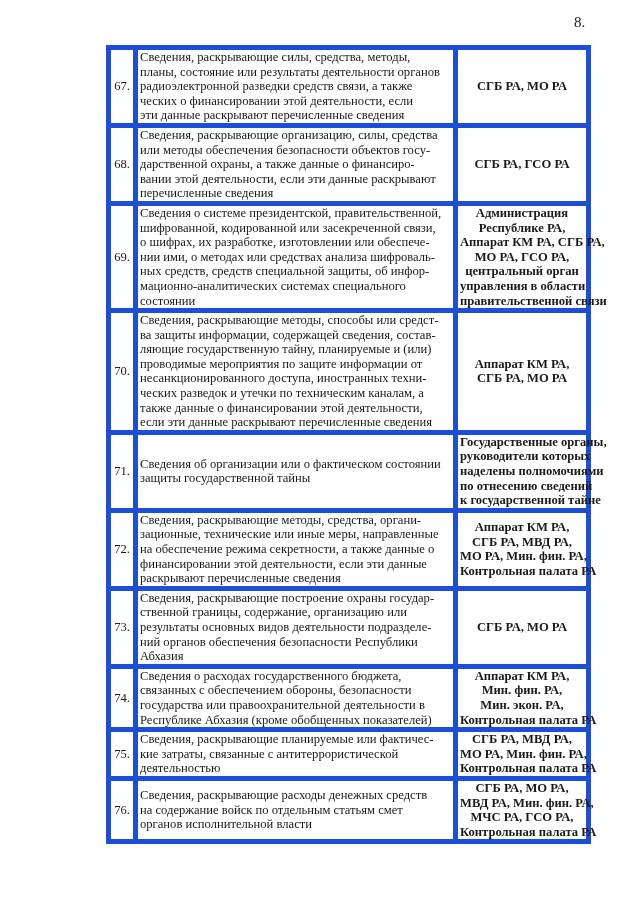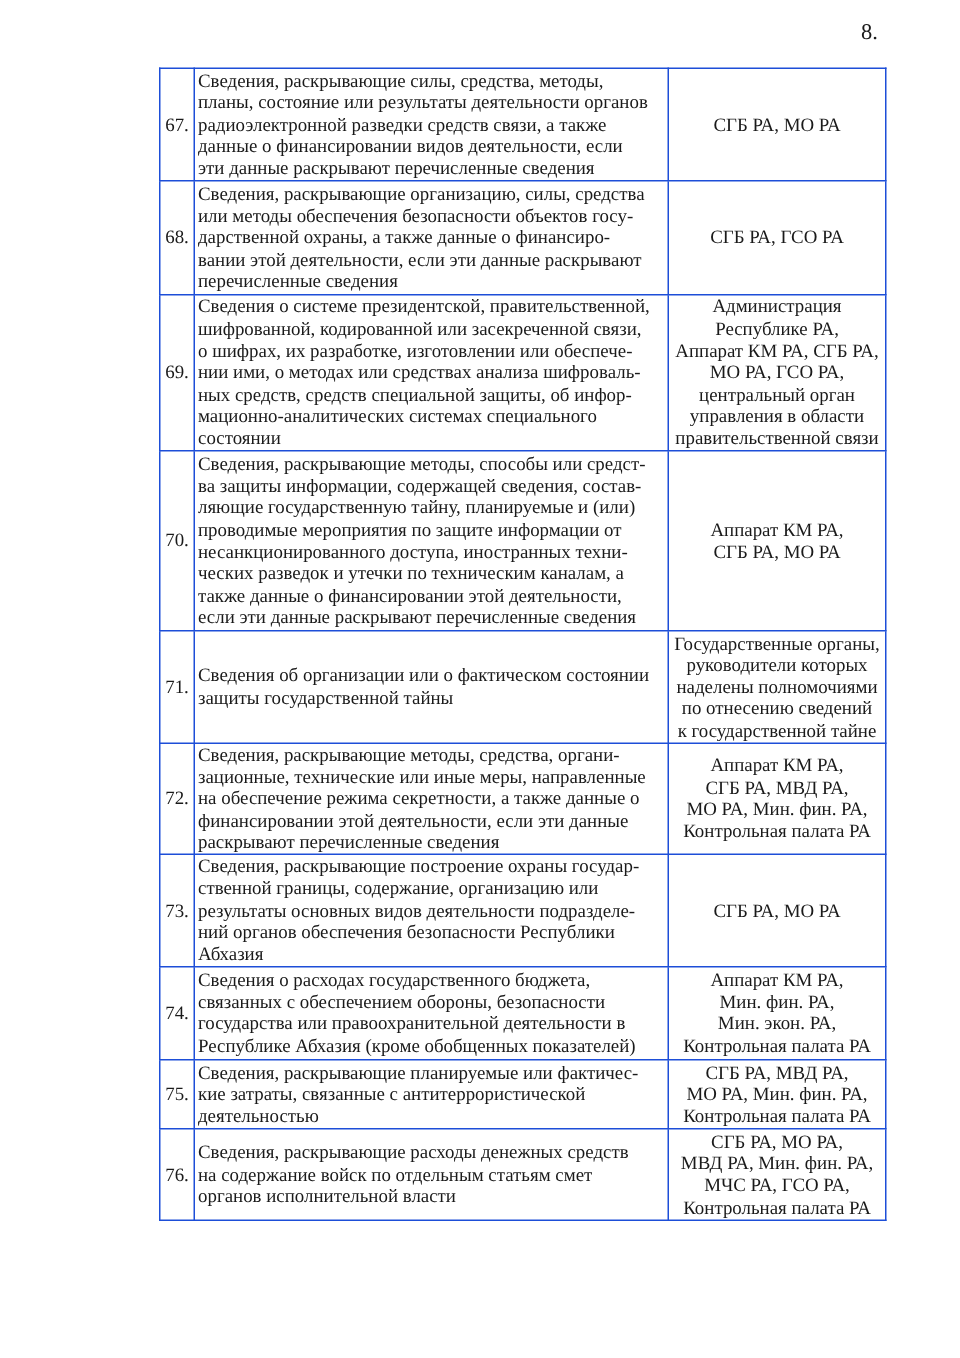--- a/index.html
+++ b/index.html
@@ -9,41 +9,41 @@
   }
   .page-number {
     position: absolute; left: 574px; top: 14px; font-size: 15px;
   }
   table.doc-table {
     position: absolute; left: 106px; top: 45px; width: 485px;
     border-collapse: collapse; table-layout: fixed;
     font-size: 12.6px; line-height: 14.6px;
   }
   table.doc-table td {
-    border: 1px solid #1d4ed8; vertical-align: middle; padding: 0 2px;
+    border: 5px solid #1d4ed8; vertical-align: middle; padding: 0 2px;
   }
   td.num { width: 18px; text-align: center; padding: 0 1px; font-family: Liberation Serif, serif; }
   td.desc { width: 311px; text-align: left; padding: 0 2px 0 4px; }
-  td.orgs { text-align: center; padding: 0 1px; }
+  td.orgs { text-align: center; padding: 0 1px; font-weight: bold; }
   .line { display: block; white-space: nowrap; }
 </style>
 </head>
 <body>
 
 <div class="page-number">8.</div>
 
 <table class="doc-table">
   <tbody id="table-body">
       <tr style="height: 75px;">
         <td class="num">67.</td>
         <td class="desc">
           <span class="line">Сведения, раскрывающие силы, средства, методы,</span>
           <span class="line">планы, состояние или результаты деятельности органов</span>
           <span class="line">радиоэлектронной разведки средств связи, а также</span>
-          <span class="line">данные о финансировании видов деятельности, если</span>
+          <span class="line">ческих о финансировании этой деятельности, если</span>
           <span class="line">эти данные раскрывают перечисленные сведения</span>
         </td>
         <td class="orgs">
           <span class="line">СГБ РА, МО РА</span>
         </td>
       </tr>
       <tr style="height: 76px;">
         <td class="num">68.</td>
         <td class="desc">
           <span class="line">Сведения, раскрывающие организацию, силы, средства</span>

